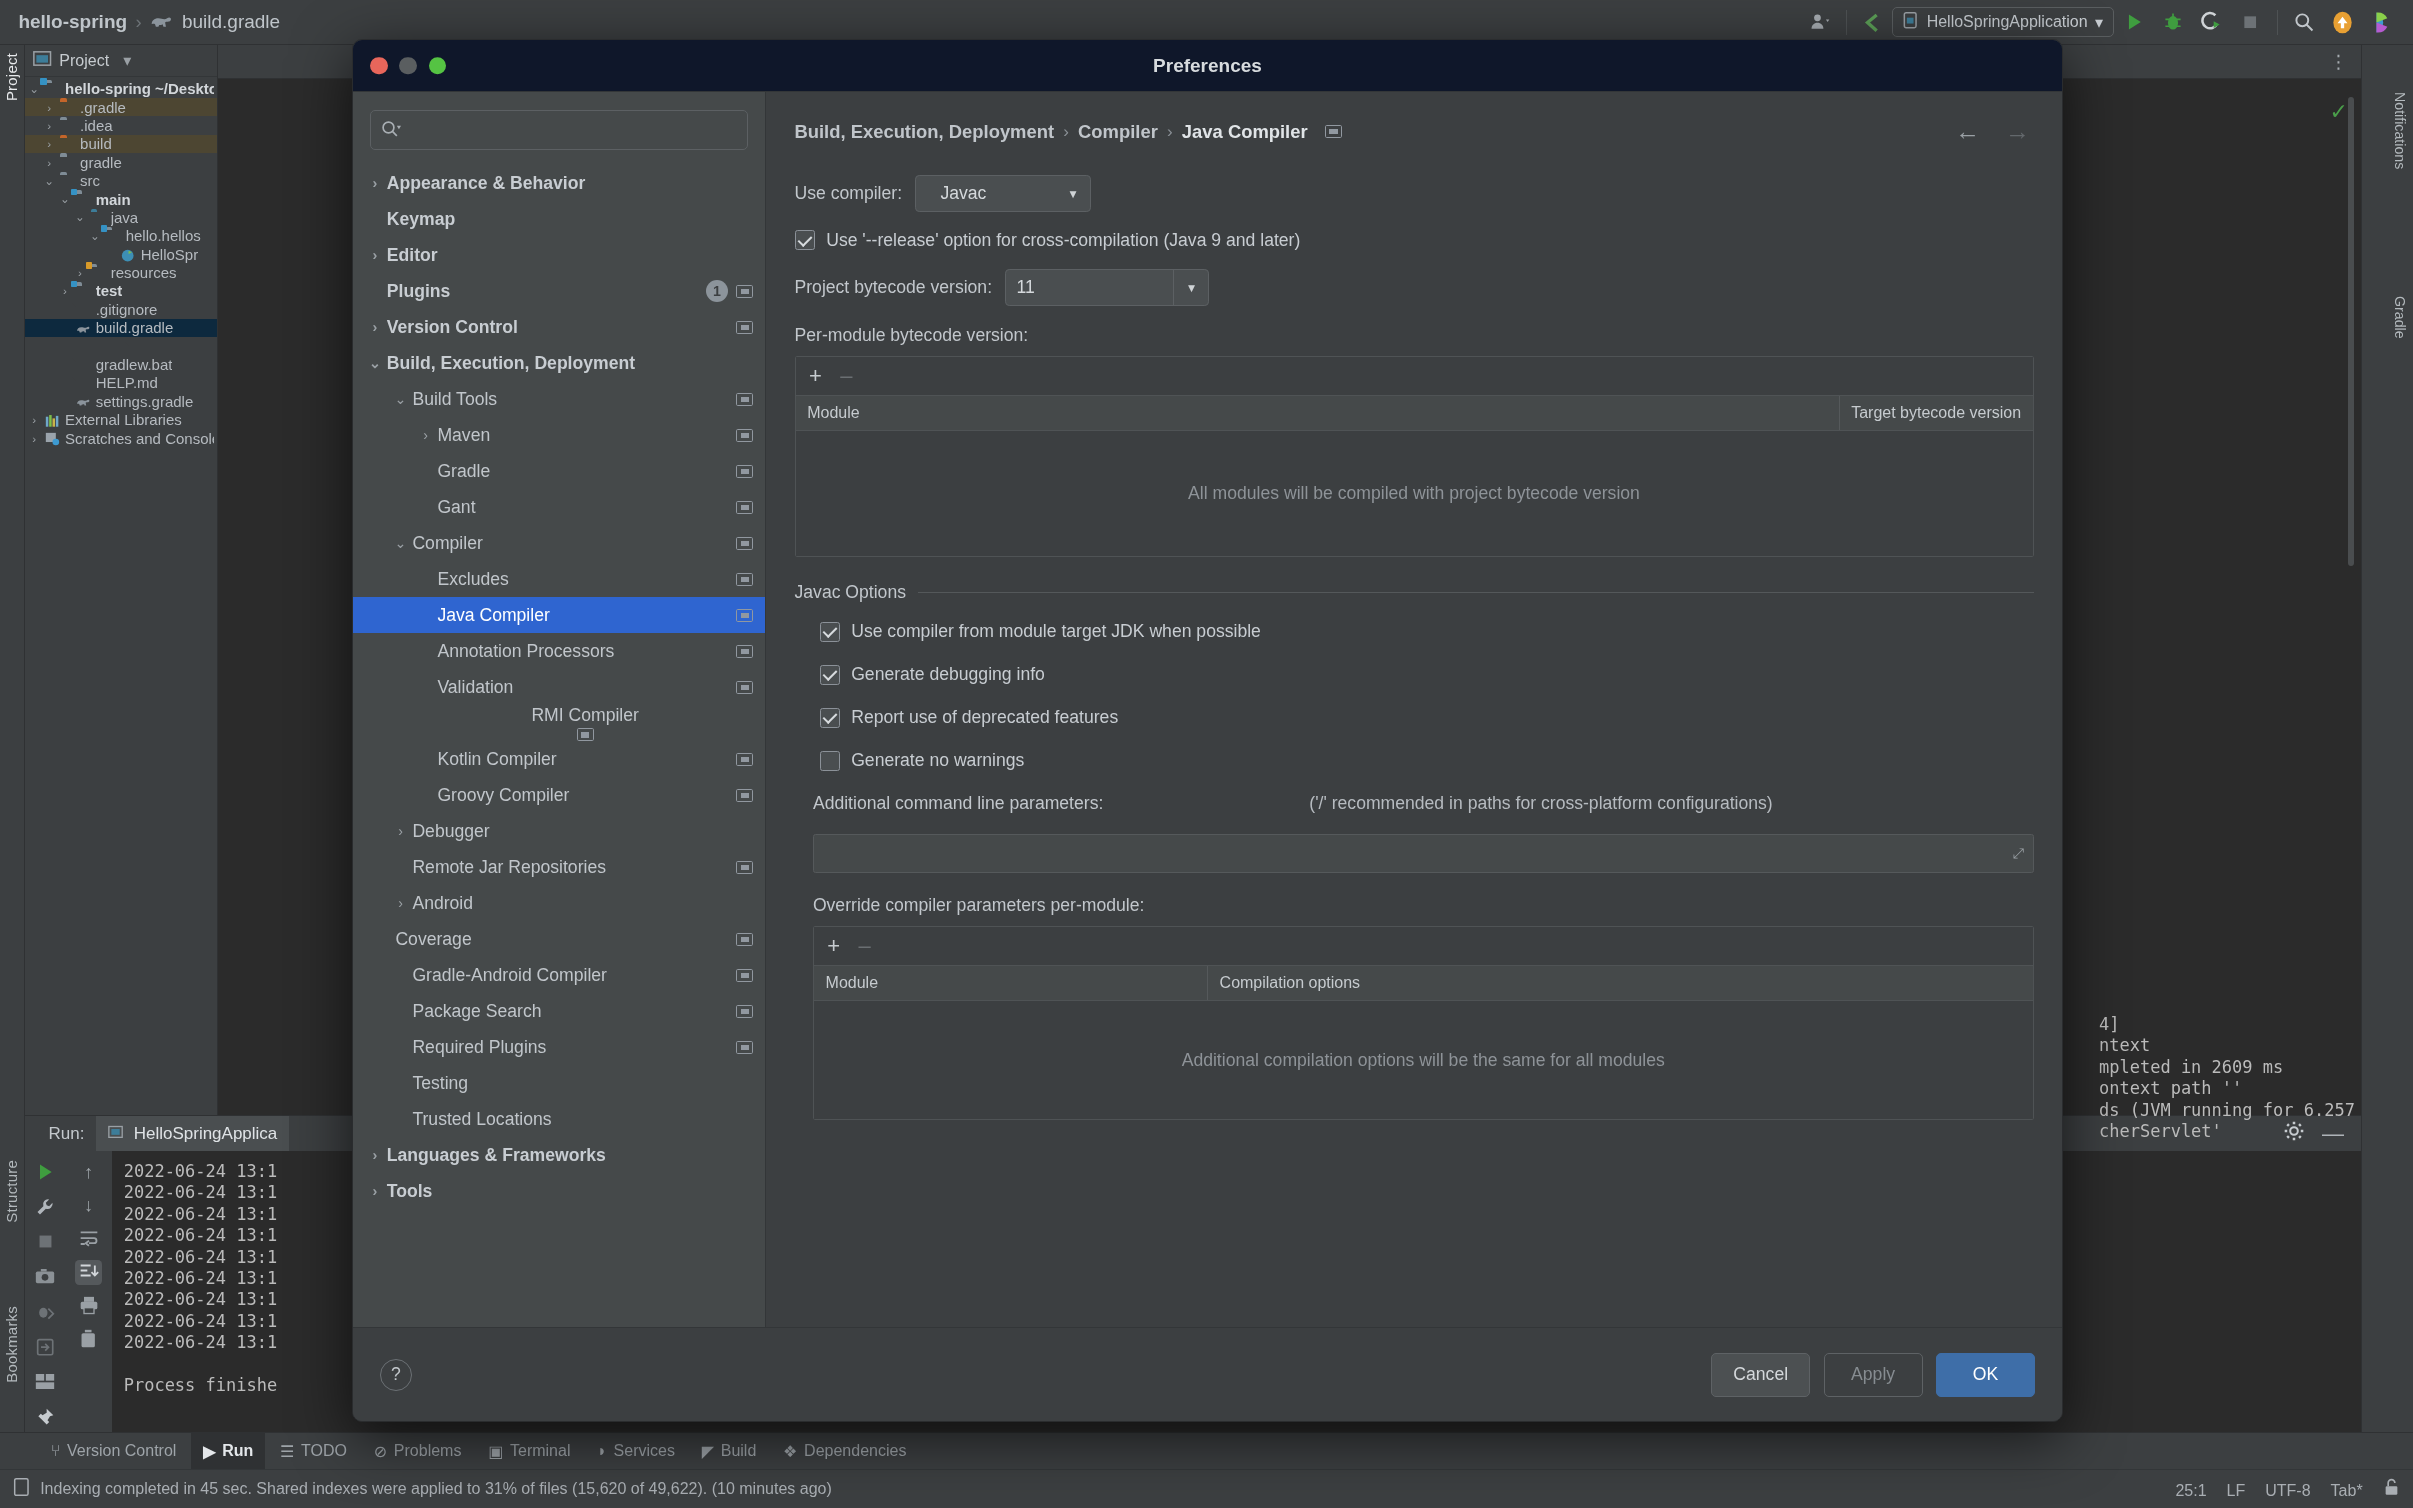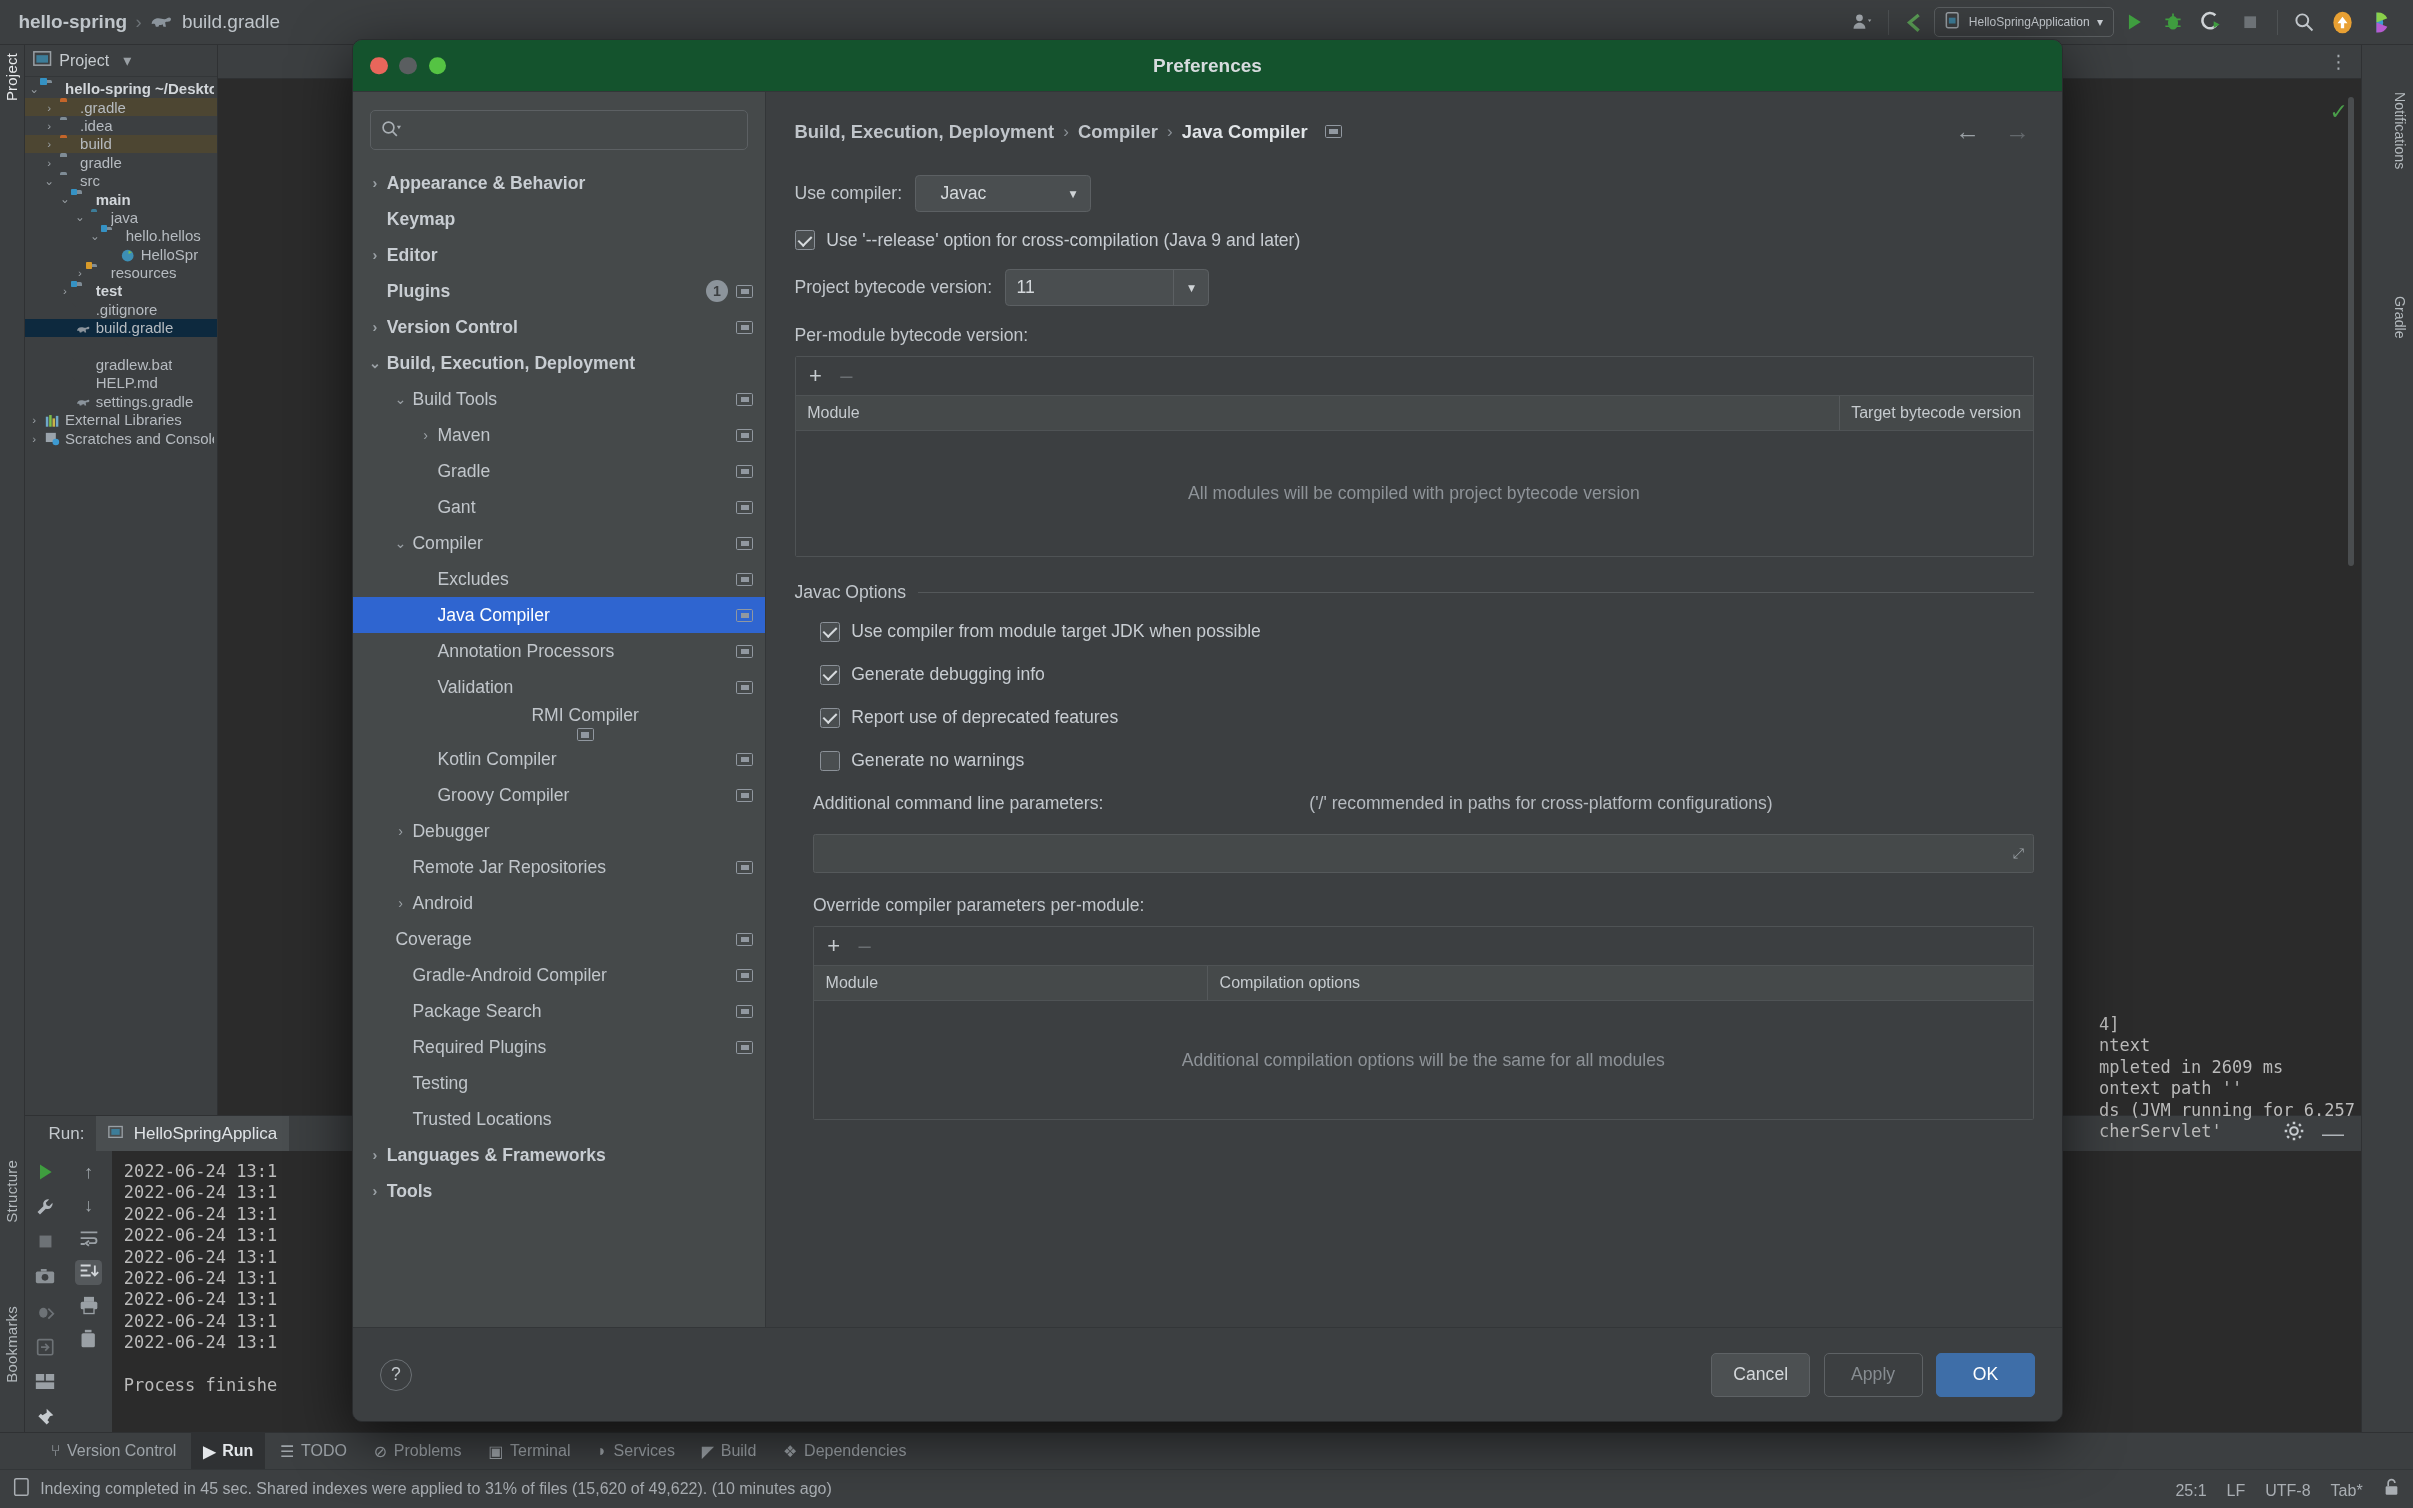--- a/index.html
+++ b/index.html
@@ -28,21 +28,21 @@
   .gradle-elephant { width: 23.5px; height: 17px; position: relative; display:inline-block; }
   .gradle-elephant svg { display:block; }
 
   .topbar-right { margin-left: auto; display: flex; align-items: center; gap: 0px; padding-right: 11.7px; }
   .tb-icon { width: 39px; height: 39px; display: flex; align-items: center; justify-content: center; color: #a5abb0; }
   .tb-sep { width: 0.8px; height: 25px; background: #4e5254; margin: 0 6.7px; }
   .runconfig-box {
     display: flex; align-items: center; gap: 7.5px;
     border: 0.8px solid #5a5e60; border-radius: 5px;
     padding: 4.2px 10px 4.2px 7.5px; height: 30px;
-    color: #c7ccd1; font-size: 12px;
+    color: #c7ccd1; font-size: 16px;
   }
 
   
   .leftstrip {
     position: absolute; top: 45px; left: 0; width: 25px; bottom: 75px;
     background: #3c3f41; border-right: 0.8px solid #2f3133;
   }
   .vtab {
     position: absolute; left: 2.5px;
     writing-mode: vertical-rl; transform: rotate(180deg);
@@ -137,21 +137,21 @@
 
   
   .dialog {
     position: absolute; left: 352px; top: 39px; width: 1711px; height: 1383px;
     background: #3c3f41; border-radius: 10px;
     box-shadow: 0 15px 59px rgba(0,0,0,0.65);
     overflow: hidden; display:flex; flex-direction:column;
     border: 0.8px solid #2a2c2e;
   }
   .dlg-title {
-    height: 52px; background: #14532d; position:relative;
+    height: 52px; background: #0f172a; position:relative;
     display:flex; align-items:center; justify-content:center;
     color:#d7dbde; font-size:19px; font-weight:bold;
     border-bottom: 0.8px solid #333638;
   }
   .traffic { position:absolute; left:17px; top:50%; transform:translateY(-50%); display:flex; gap:11.7px; }
   .tl { width:17.6px;height:17.6px;border-radius:50%; }
   .tl.red{background:#e8665b;} .tl.amber{background:#5a5e60;} .tl.green{background:#55c343;}
 
   .dlg-body { flex:1; display:flex; min-height:0; }
 

